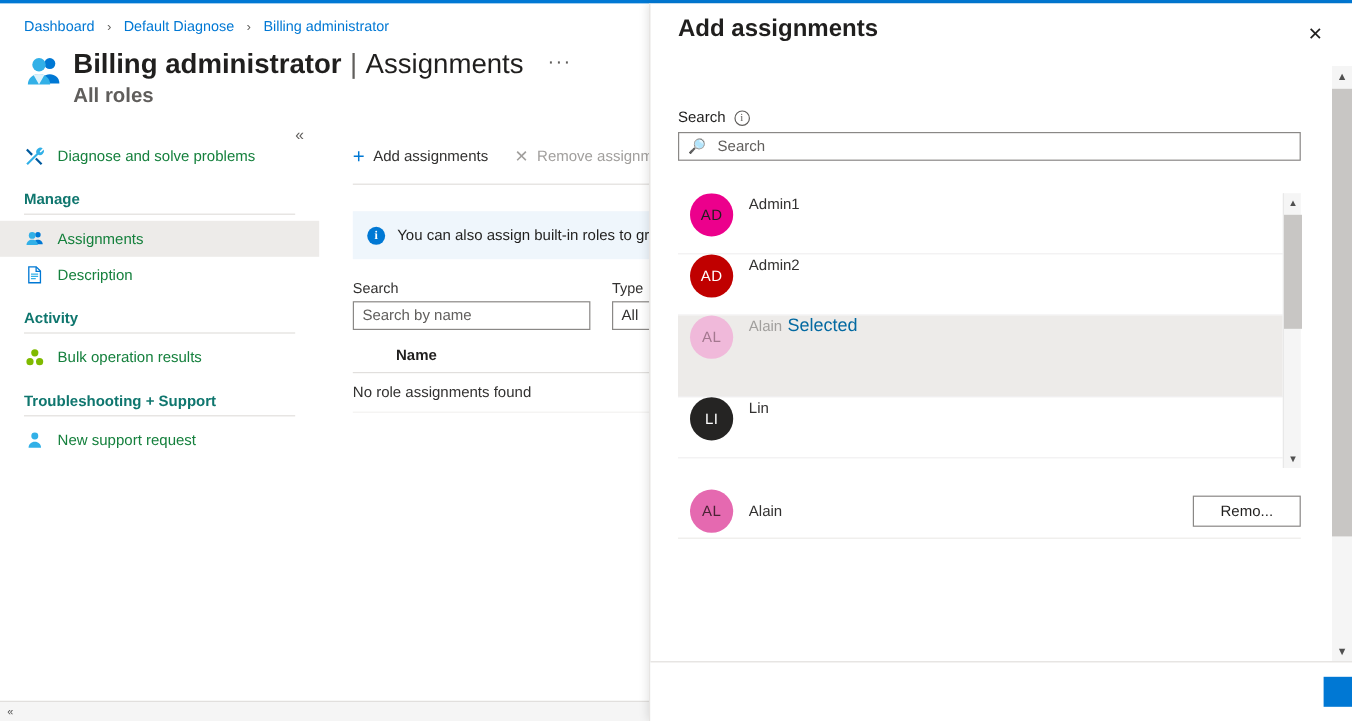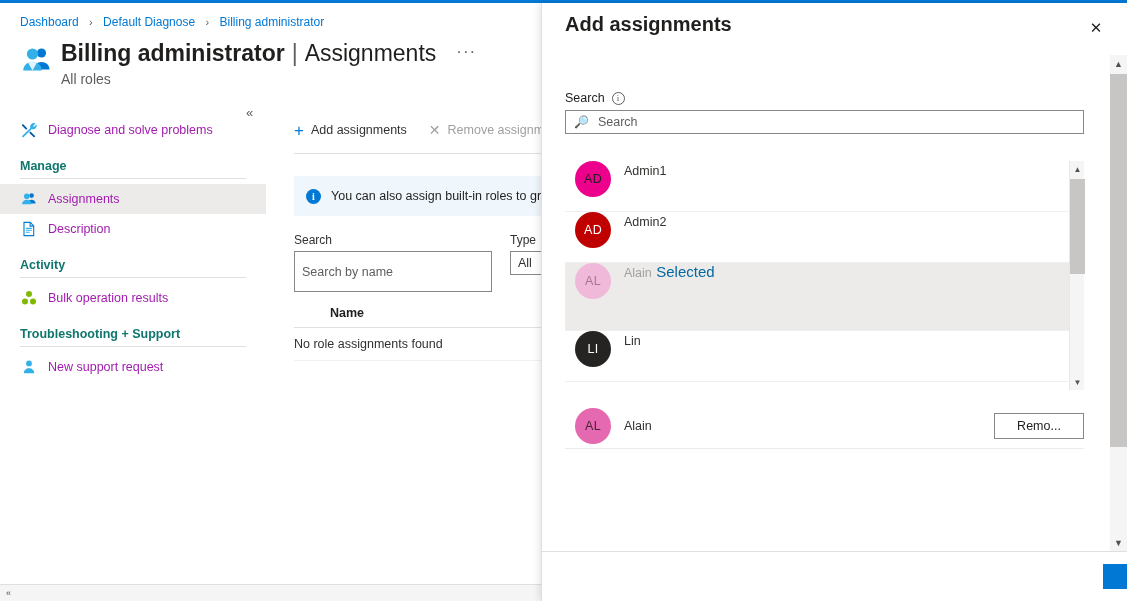--- a/index.html
+++ b/index.html
@@ -37,31 +37,31 @@
   .title-icon { width: 34px; height: 34px; flex: 0 0 34px; margin-top: 4px; }
   .title-text { margin-left: 7px; }
   .title-main { font-size: 23px; line-height: 28px; white-space: nowrap; display: flex; align-items: baseline; }
   .title-main .bold { font-weight: 600; color: #201f1e; }
   .title-main .pipe { color: #605e5c; font-weight: 300; margin: 0 7px; }
   .title-main .sub { font-weight: 400; color: #201f1e; }
   .title-ellipsis {
     margin-left: 20px; font-size: 17px; color: #605e5c; letter-spacing: 1px;
     position: relative; top: -4px; cursor: pointer;
   }
-  .title-caption { font-size: 14px; color: #605e5c; margin-top: 3px; }
+  .title-caption { font-size: 17px; color: #605e5c; margin-top: 3px; font-weight: bold; }
 
   
   .leftnav { position: absolute; left: 0; top: 112px; width: 266px; }
   .nav-collapse {
     position: absolute; left: 246px; top: -9px;
     font-size: 13px; color: #605e5c; cursor: pointer; line-height: 1;
   }
   .nav-item {
     display: flex; align-items: center; height: 30px; padding-left: 20px;
-    font-size: 12.5px; color: #a21caf; cursor: pointer;
+    font-size: 12.5px; color: #15803d; cursor: pointer;
   }
   .nav-item.selected { background: #edebe9; }
   .nav-item .nav-ico { width: 18px; height: 18px; flex: 0 0 18px; margin-right: 10px; display: flex; align-items: center; justify-content: center; }
   .nav-group {
     font-size: 12.5px; font-weight: 600; color: #0f766e;
     padding: 0 20px 5px 20px; margin-top: 14px;
   }
   .nav-rule { height: 1px; background: #e1dfdd; margin: 0 20px 5px 20px; }
 
   
@@ -84,21 +84,21 @@
     width: 15px; height: 15px; border-radius: 50%; background: #0078d4;
     color: #fff; font-size: 10px; font-weight: 700; font-family: "Liberation Serif", serif;
     display: flex; align-items: center; justify-content: center; flex: 0 0 15px;
   }
   .info-text { font-size: 12.5px; color: #201f1e; margin-left: 10px; white-space: nowrap; }
 
   .filters { display: flex; margin: 17px 0 0 28px; }
   .filter-field { margin-right: 18px; }
   .filter-label { font-size: 12px; color: #323130; margin-bottom: 4px; }
   .txtbox {
-    width: 198px; height: 41px; border: 1px solid #8a8886; background: #fff;
+    width: 198px; height: 24px; border: 1px solid #8a8886; background: #fff;
     font-size: 12.5px; color: #323130; padding: 0 7px; outline: none;
     font-family: "Liberation Sans", sans-serif;
   }
   .txtbox::placeholder { color: #605e5c; }
   .dropbox {
     width: 120px; height: 24px; border: 1px solid #8a8886; background: #fff;
     font-size: 12.5px; color: #323130; padding: 0 7px;
     display: flex; align-items: center; cursor: pointer;
   }
 

